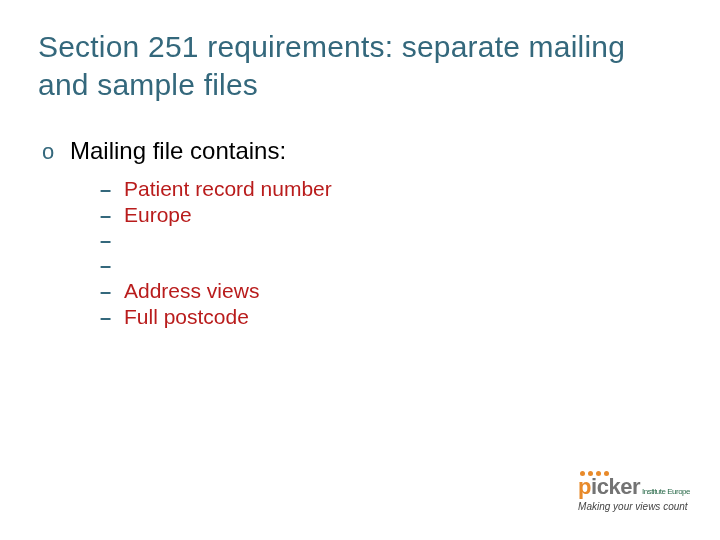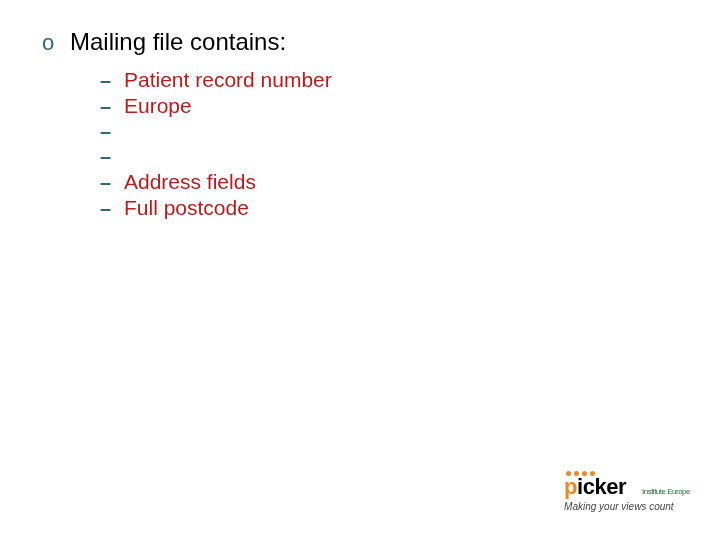--- a/index.html
+++ b/index.html
@@ -79,40 +79,41 @@
   }
   .logo-word {
     font-size: 22px;
     font-weight: 600;
     letter-spacing: -0.5px;
     line-height: 1;
     display: flex;
     align-items: baseline;
   }
   .logo-p1 { color: #e88a2a; }
-  .logo-rest { color: #000000; }
+  .logo-rest { color: #737373; }
   .logo-inst {
     font-size: 8px;
     color: #2a6a4a;
-    margin-left: 16px;
+    margin-left: 2px;
     font-weight: 400;
     align-self: flex-end;
     padding-bottom: 2px;
   }
   .logo-tagline {
     font-size: 10px;
     color: #444444;
     margin-top: 3px;
     font-style: italic;
   }
 </style>
 </head>
 <body>
 
 <div class="slide">
+  <h1 class="title">Section 251 requirements: separate mailing and sample files</h1>
 
   <div class="level1">
     <span class="level1-bullet">o</span>
     <span class="level1-text">Mailing file contains:</span>
   </div>
 
   <div class="level2-list">
     <div class="level2">
       <span class="level2-bullet">–</span>
       <span class="level2-text">Patient record number</span>
@@ -122,21 +123,21 @@
       <span class="level2-text">Europe</span>
     </div>
     <div class="level2">
       <span class="level2-bullet">–</span>
     </div>
     <div class="level2">
       <span class="level2-bullet">–</span>
     </div>
     <div class="level2">
       <span class="level2-bullet">–</span>
-      <span class="level2-text">Address fields</span>
+      <span class="level2-text">Address views</span>
     </div>
     <div class="level2">
       <span class="level2-bullet">–</span>
       <span class="level2-text">Full postcode</span>
     </div>
   </div>
 </div>
 
 <div class="logo">
   <div class="logo-dots">

